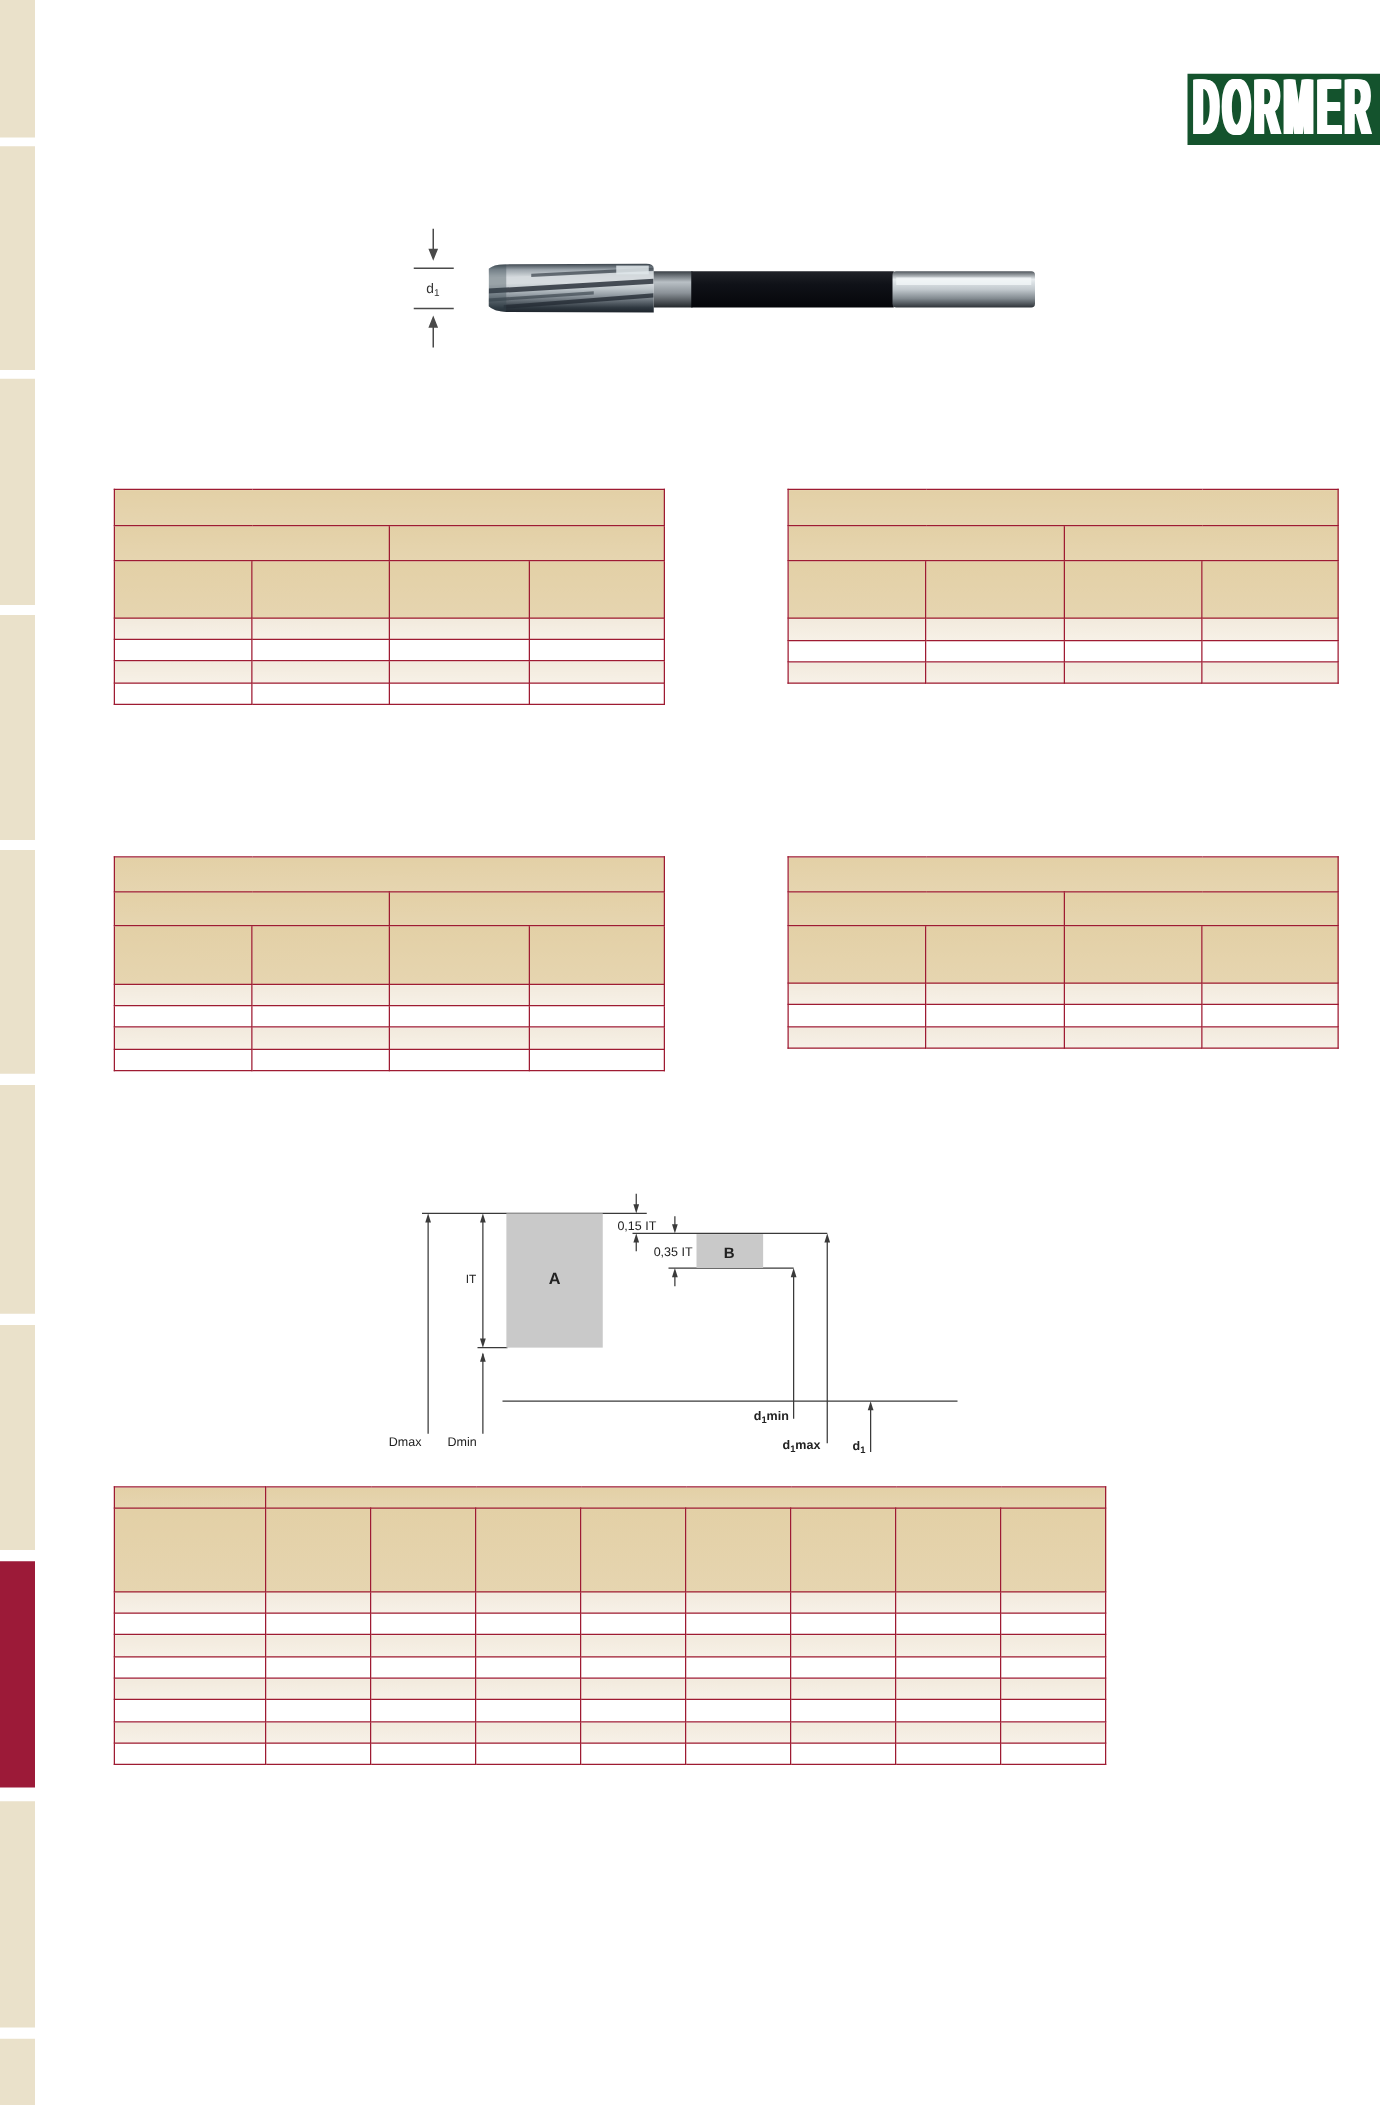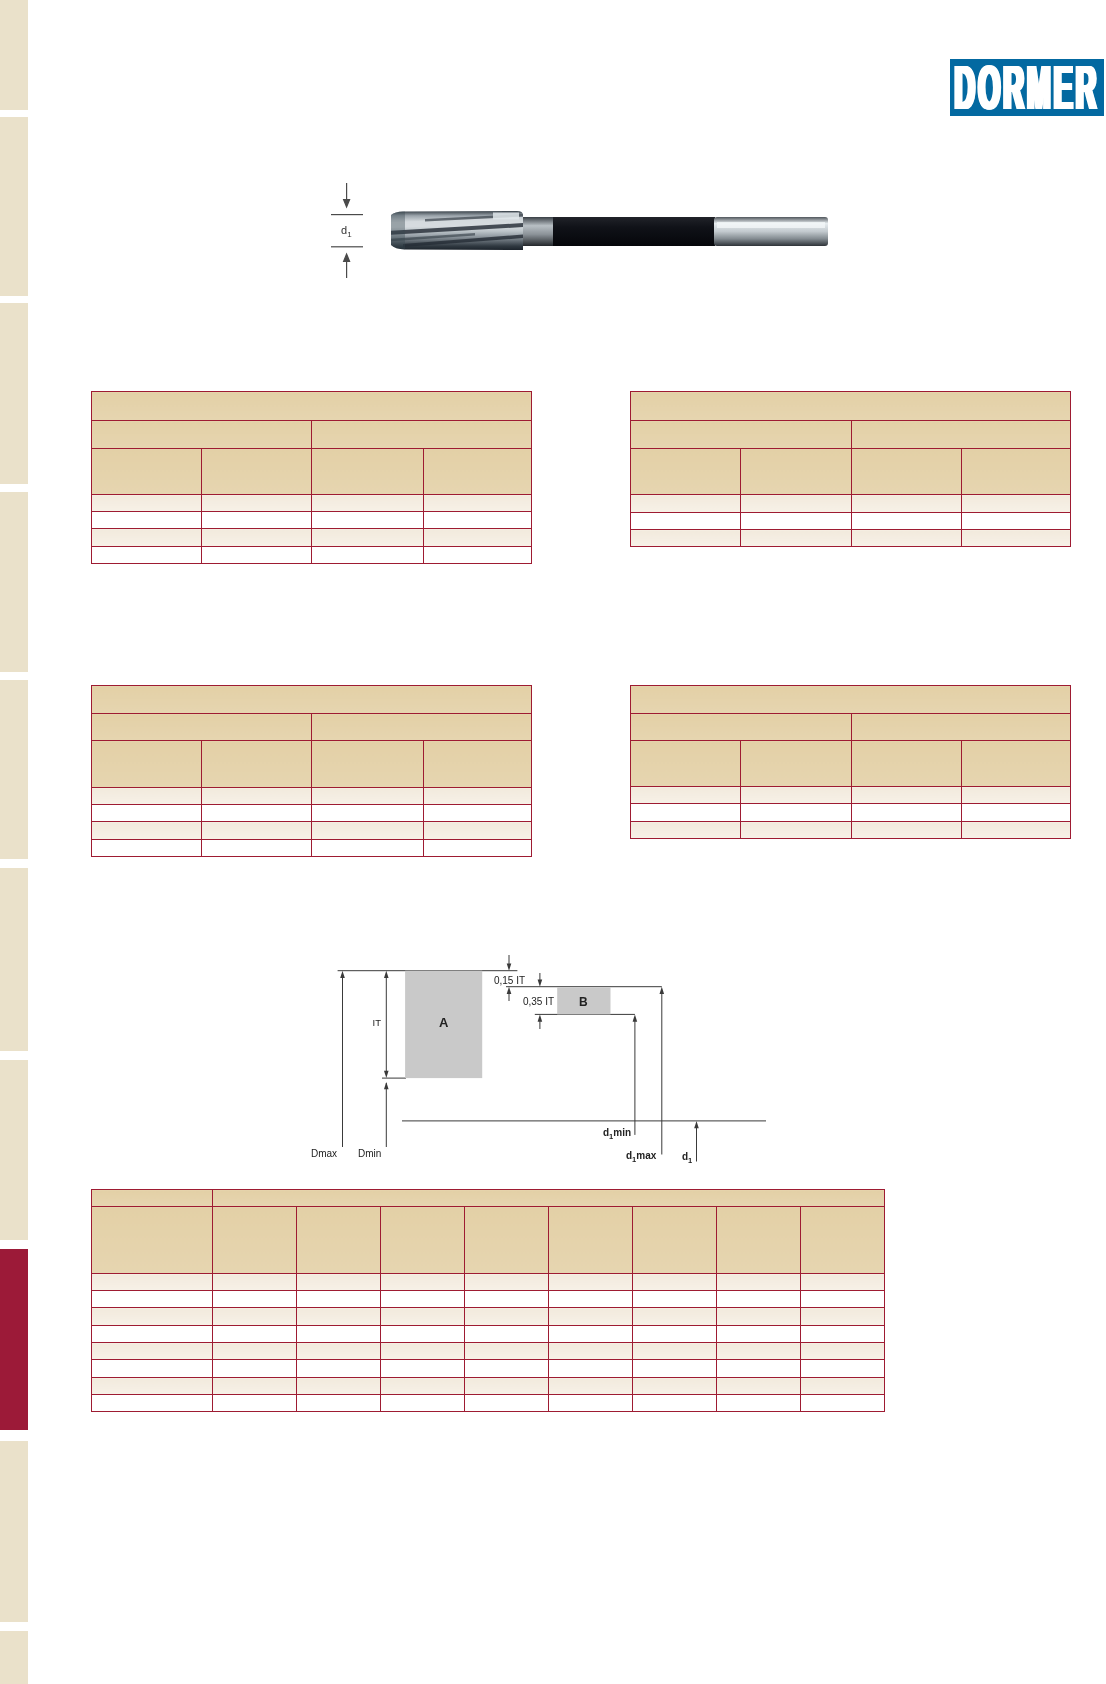--- a/index.html
+++ b/index.html
@@ -29,21 +29,21 @@
 <div class="tab" style="top:868px;height:183px;"></div>
 
 <div class="tab" style="top:1060px;height:180px;"></div>
 
 <div class="tabred" style="top:1249px;height:181px;"></div>
 
 <div class="tab" style="top:1441px;height:181px;"></div>
 
 <div class="tab" style="top:1631px;height:53px;"></div>
 
-<div style="position:absolute;left:950px;top:59px;width:154px;height:57px;background:#0369a1;overflow:hidden;">
+<div style="position:absolute;left:950px;top:59px;width:154px;height:57px;background:#14532d;overflow:hidden;">
   <div style="position:absolute;left:50%;top:50%;transform:translate(-50%,-52%) scaleX(0.45);
        font-weight:bold;font-size:63px;color:#ffffff;letter-spacing:7px;white-space:nowrap;
        text-shadow:1.5px 0 0 #fff,-1.5px 0 0 #fff,3px 0 0 #fff,-3px 0 0 #fff,4.5px 0 0 #fff,-4.5px 0 0 #fff;">DORMER</div>
 </div>
 
 <svg style="position:absolute;left:325px;top:165px;" width="520" height="120" viewBox="0 0 520 120">
   <defs>
     <linearGradient id="headg" x1="0" y1="0" x2="0" y2="1">
       <stop offset="0" stop-color="#39424a"></stop>
       <stop offset="0.12" stop-color="#9aa3aa"></stop>

